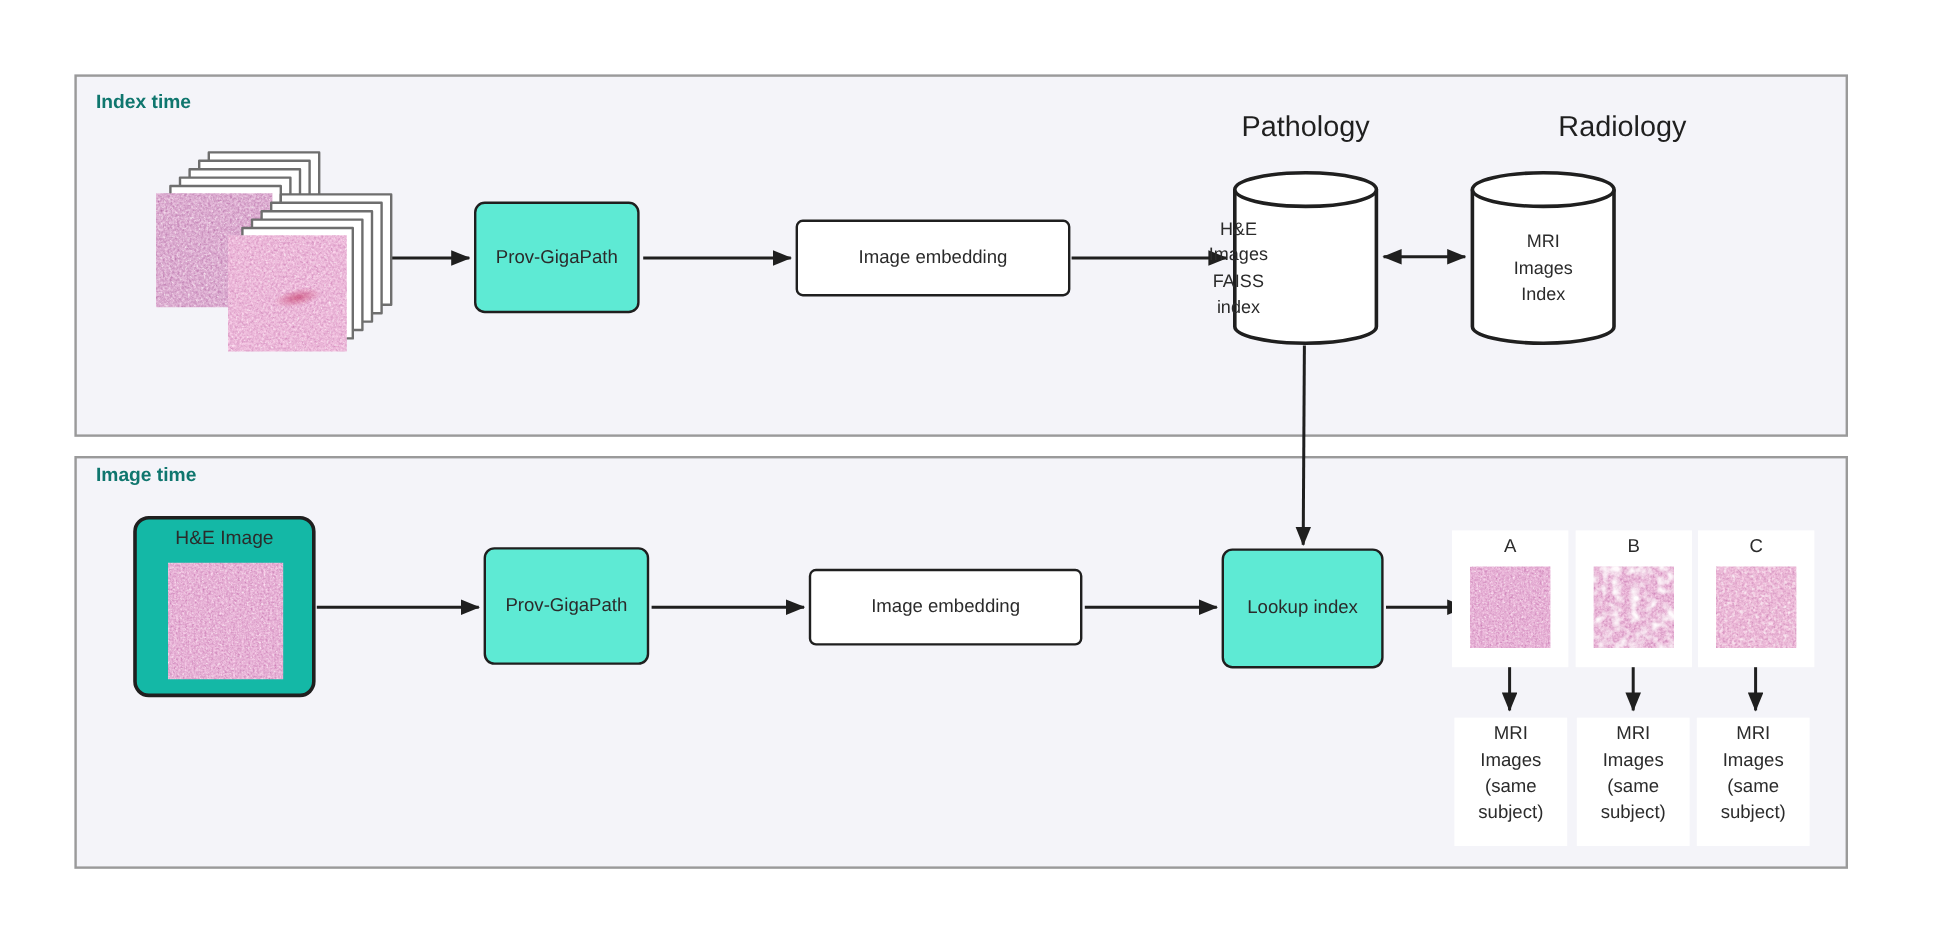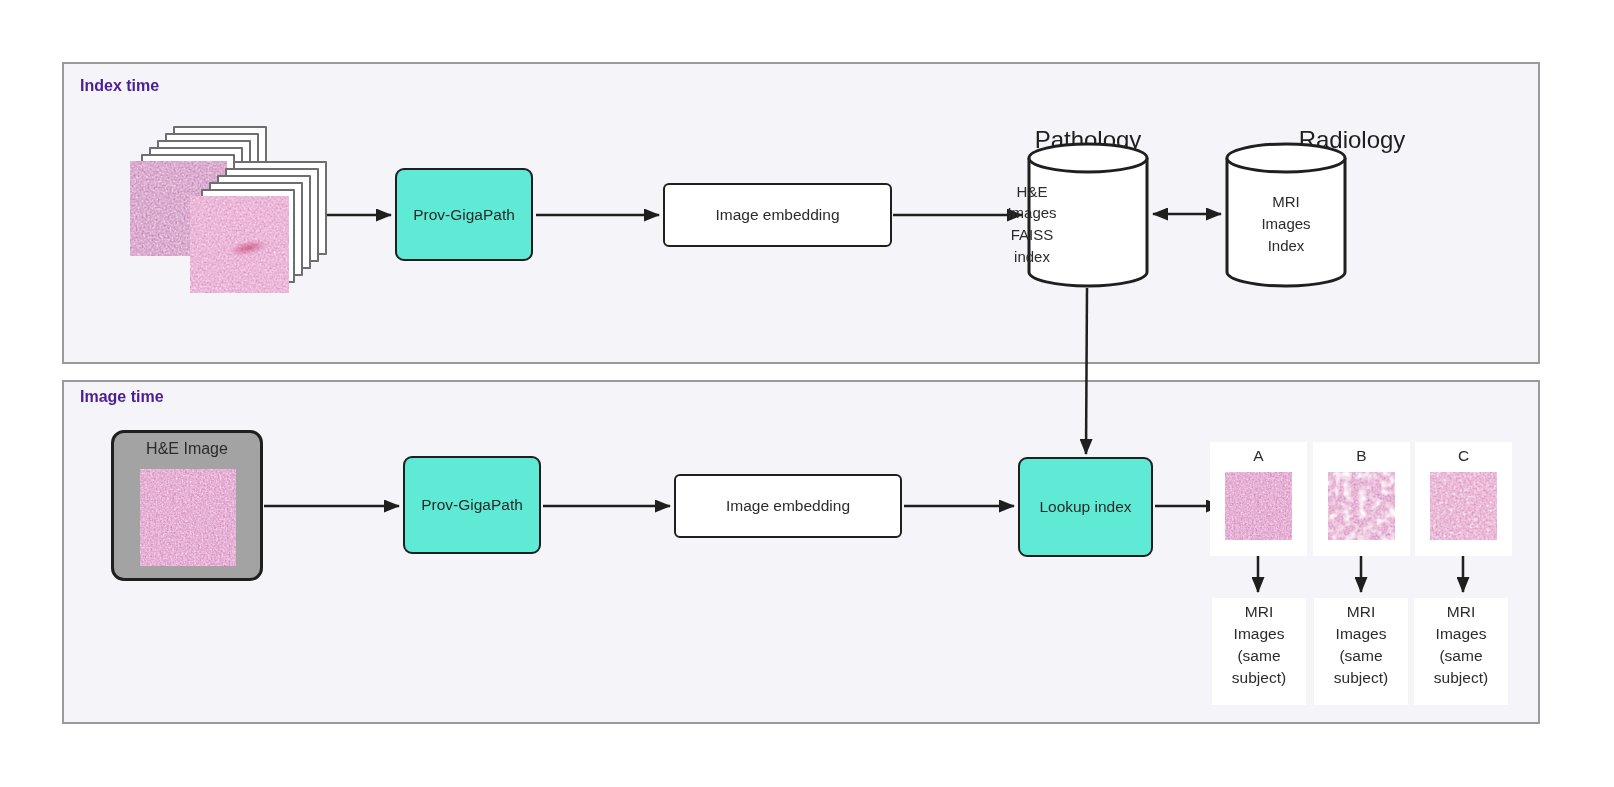--- a/index.html
+++ b/index.html
@@ -12,21 +12,21 @@
     overflow:hidden;
   }
   .panel{
     position:absolute;
     background:#f4f4f9;
     border:2px solid #9a9a9a;
     box-sizing:border-box;
   }
   .panel-title{
     position:absolute;
-    font-size:16px;font-weight:bold;color:#4c1d95;
+    font-size:16px;font-weight:bold;color:#0f766e;
     z-index:12;
   }
   .arrow-layer{
     position:absolute;left:0;top:0;z-index:5;pointer-events:none;
   }
   .node{
     position:absolute;z-index:10;box-sizing:border-box;
     display:flex;align-items:center;justify-content:center;
     text-align:center;font-size:15.5px;color:#2b2b2b;
   }
@@ -37,21 +37,20 @@
   }
   .plain{
     background:#ffffff;
     border:2.5px solid #1f1f1f;
     border-radius:6px;
   }
   .db-heading{
     position:absolute;z-index:10;
     font-size:24px;color:#1f1f1f;
     text-align:center;
-    margin-top:34px;
   }
   .db-cyl{position:absolute;z-index:10;}
   .db-label{
     position:absolute;z-index:11;
     display:flex;align-items:center;justify-content:center;
     text-align:center;white-space:pre-line;
     font-size:15px;line-height:1.45;color:#2b2b2b;
   }
   .stack-page{
     position:absolute;box-sizing:border-box;
@@ -59,21 +58,21 @@
     background:#ffffff;border:2px solid #6e6e6e;border-radius:1px;
   }
   .he-frame{position:absolute;line-height:0;}
   .smear{
     position:absolute;z-index:3;
     background:radial-gradient(closest-side, rgba(185,20,70,0.50), rgba(185,20,70,0) 72%);
     transform:rotate(-12deg);
   }
   .query-card{
     position:absolute;z-index:10;box-sizing:border-box;
-    background:#a3a3a3;border:3px solid #1f1f1f;border-radius:13px;
+    background:#14b8a6;border:3px solid #1f1f1f;border-radius:13px;
   }
   .query-card-label{
     position:absolute;left:0;right:0;top:7px;
     text-align:center;font-size:16px;color:#2b2b2b;
   }
   .result-card{
     position:absolute;z-index:10;
     background:#ffffff;
   }
   .result-rank{

